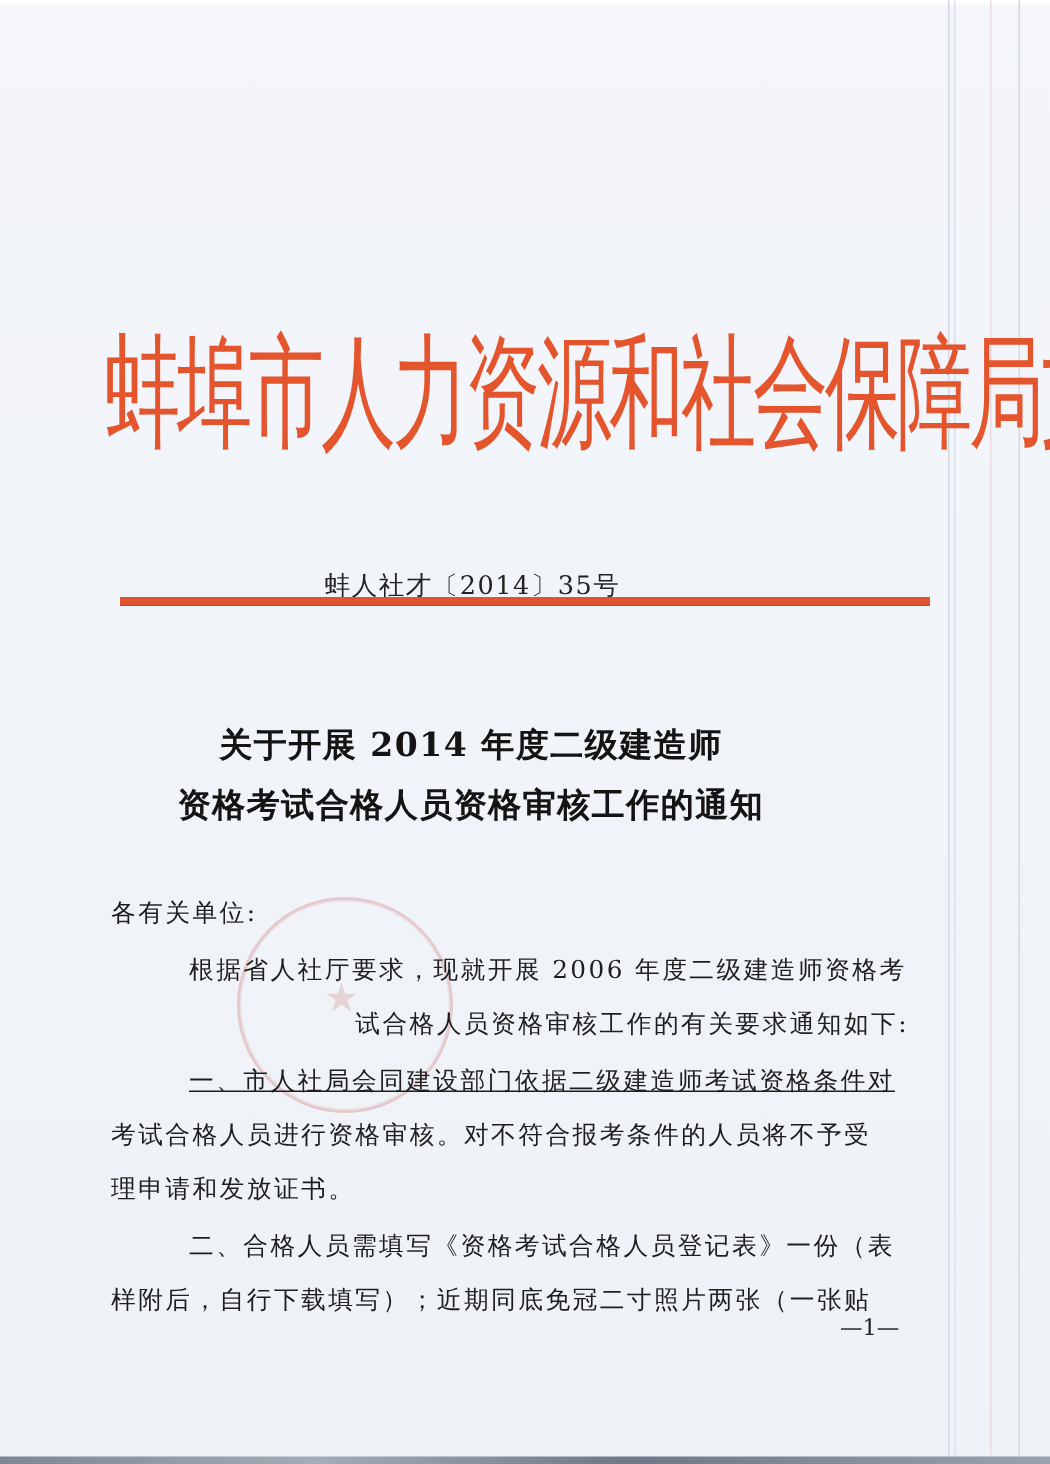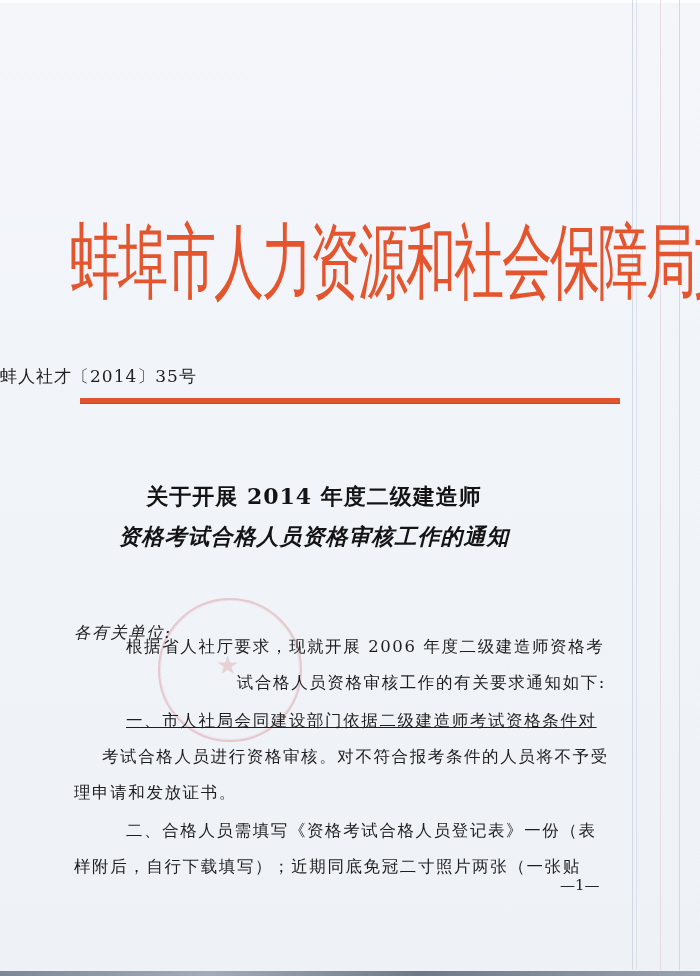--- a/index.html
+++ b/index.html
@@ -57,22 +57,22 @@
       letter-spacing: -2px;
       transform: scaleY(1.65);
       transform-origin: center;
       white-space: nowrap;
     }
 
     .doc-number {
       position: absolute;
       left: 0;
       width: 630px;
-      top: 365px;
-      text-align: left;
+      top: 379px;
+      text-align: center;
       font-size: 17px;
       letter-spacing: 1px;
       color: #222;
     }
 
     .red-rule {
       position: absolute;
       left: 80px;
       top: 398px;
       width: 540px;
@@ -85,21 +85,21 @@
       position: absolute;
       left: 0;
       width: 628px;
       text-align: center;
       font-weight: bold;
       font-size: 22px;
       color: #141414;
       letter-spacing: 1px;
     }
     .notice-title.l1 { top: 482px; }
-    .notice-title.l2 { top: 522px; font-style: italic; }
+    .notice-title.l2 { top: 522px; }
 
     .body-text {
       position: absolute;
       left: 90px;
       width: 532px;
       font-size: 16.5px;
       color: #1e1e1e;
       letter-spacing: 1.6px;
       white-space: nowrap;
     }
@@ -146,25 +146,25 @@
 
   <div class="red-rule"></div>
 
   <div class="notice-title l1">关于开展 2014 年度二级建造师</div>
   <div class="notice-title l2">资格考试合格人员资格审核工作的通知</div>
 
   <div class="stamp">
     <span class="stamp-star">★</span>
   </div>
 
-  <div class="body-text" style="left:74px; top:622px;font-style:italic;">各有关单位:</div>
+  <div class="body-text" style="left:74px; top:598px;">各有关单位:</div>
   <div class="body-text" style="left:126px; top:636px;">根据省人社厅要求，现就开展 2006 年度二级建造师资格考</div>
   <div class="body-text" style="left:74px; top:672px;text-align:right;">试合格人员资格审核工作的有关要求通知如下:</div>
   <div class="body-text" style="left:126px; top:710px;text-decoration:underline;">一、市人社局会同建设部门依据二级建造师考试资格条件对</div>
-  <div class="body-text" style="left:74px; top:746px;margin-left:28px;">考试合格人员进行资格审核。对不符合报考条件的人员将不予受</div>
+  <div class="body-text" style="left:74px; top:746px;">考试合格人员进行资格审核。对不符合报考条件的人员将不予受</div>
   <div class="body-text" style="left:126px; top:820px;">二、合格人员需填写《资格考试合格人员登记表》一份（表</div>
   <div class="body-text" style="left:74px; top:782px;">理申请和发放证书。</div>
   <div class="body-text" style="left:74px; top:856px;">样附后，自行下载填写）；近期同底免冠二寸照片两张（一张贴</div>
 
   <div class="page-number">—1—</div>
 
   <div class="bottom-edge"></div>
 </div>
 
 </body></html>

